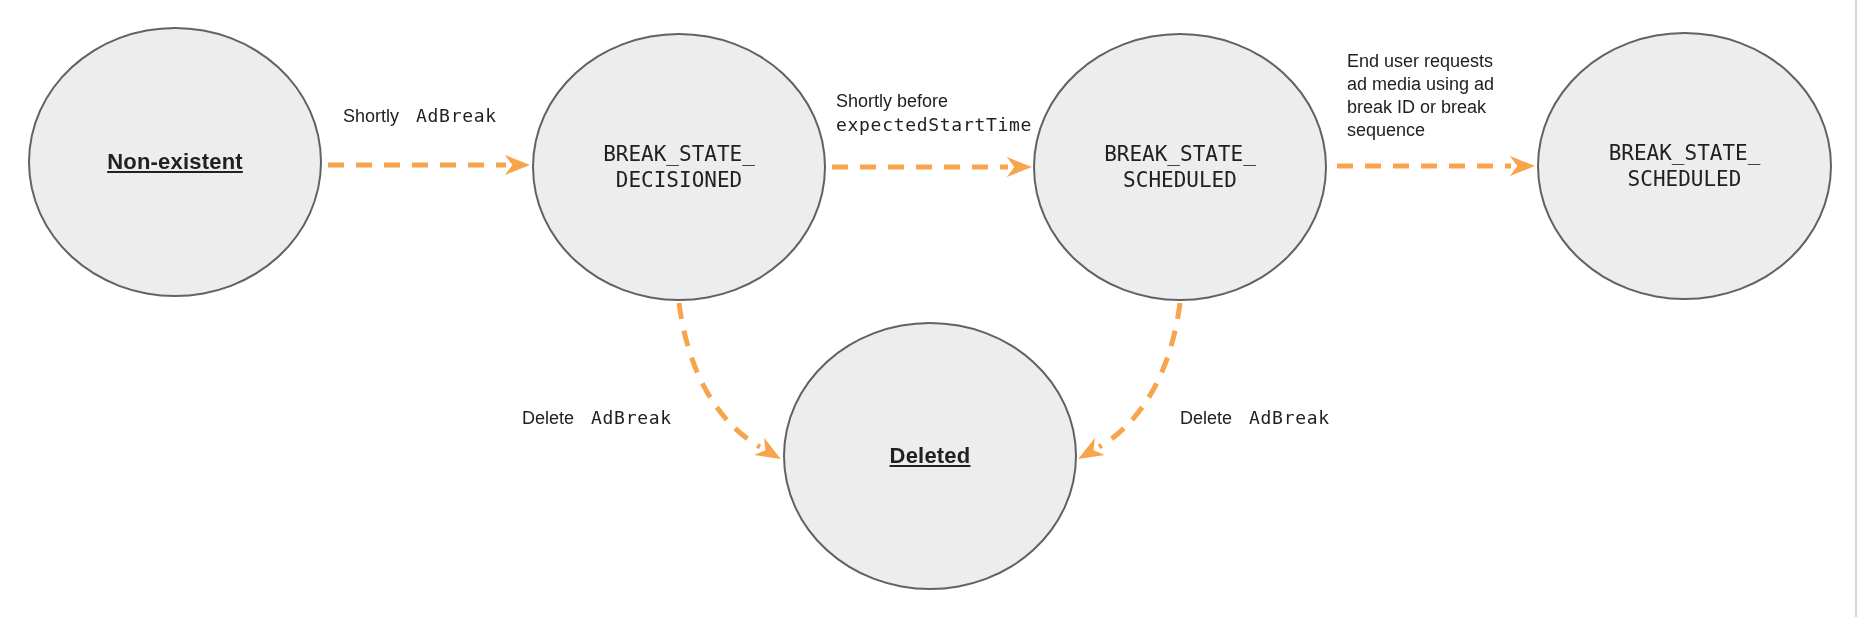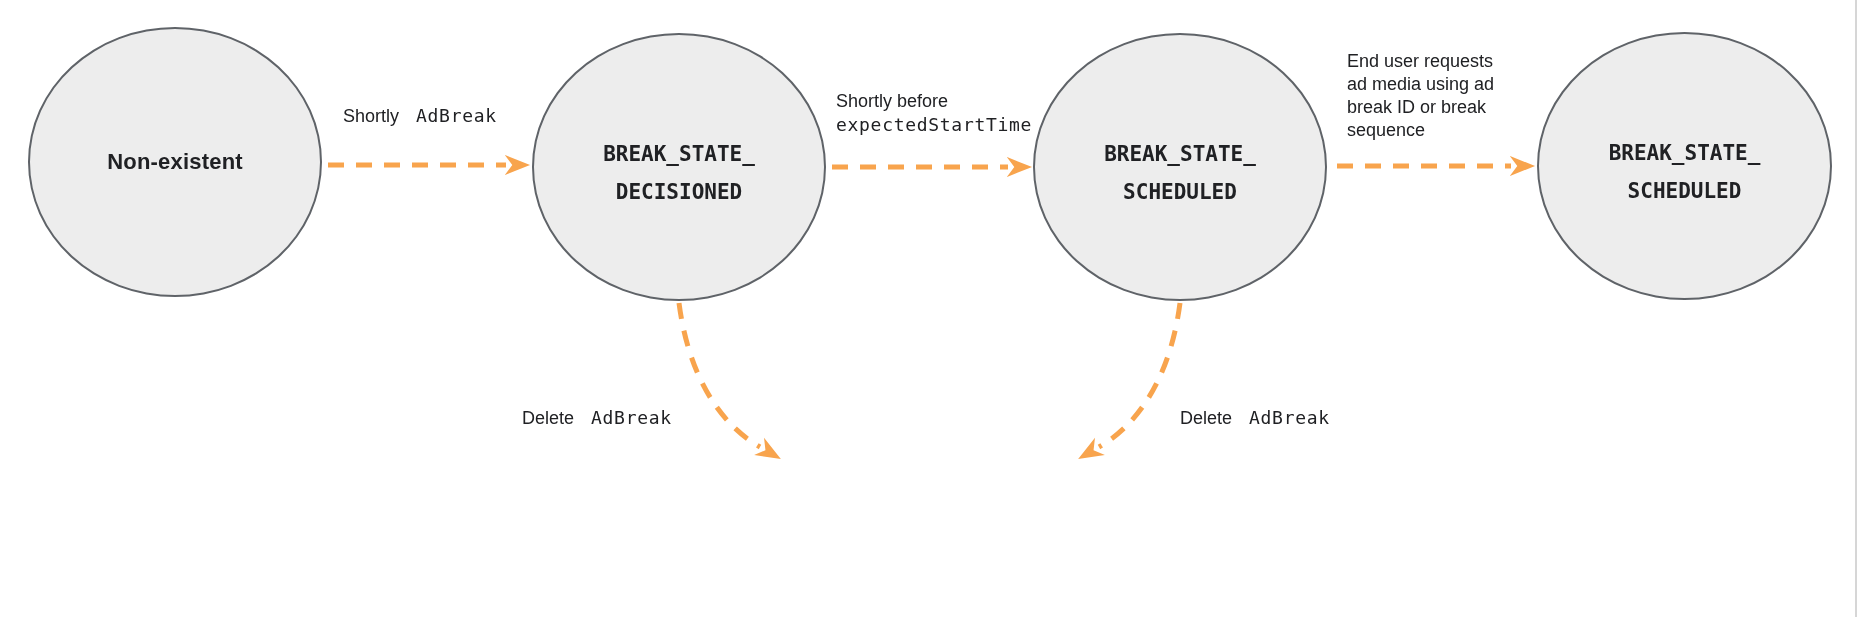--- a/index.html
+++ b/index.html
@@ -35,29 +35,29 @@
     flex-direction:column;
     align-items:center;
     justify-content:center;
     text-align:center;
     box-sizing:border-box;
   }
   .node .label-sans{
     font-weight:700;
     font-size:22px;
     letter-spacing:.2px;
+    text-decoration:underline;
   }
   .node .label-mono{
     font-family:"DejaVu Sans Mono",monospace;
-    font-weight:700;
+    font-weight:400;
     font-size:21px;
     line-height:26px;
     letter-spacing:0;
     white-space:pre;
-    margin-top:12px;
   }
   .edge-label{
     position:absolute;
     font-size:18px;
     line-height:23px;
     white-space:nowrap;
   }
   .edge-label .code{
     font-family:"DejaVu Sans Mono",monospace;
     font-size:18px;
@@ -116,20 +116,23 @@
   <div class="node" id="node-decisioned">
     <span class="label-mono">BREAK_STATE_</span>
     <span class="label-mono">SCHEDULED</span>
   </div>
 
   <div class="node" id="node-complete">
     <span class="label-mono">BREAK_STATE_</span>
     <span class="label-mono">SCHEDULED</span>
   </div>
 
+  <div class="node" id="node-deleted">
+    <span class="label-sans">Deleted</span>
+  </div>
 
   <div class="edge-label" id="label-create">
     <span>Shortly</span><span class="code">AdBreak</span>
   </div>
 
   <div class="edge-label" id="label-end-user">
     <div>End user requests</div>
     <div>ad media using ad</div>
     <div>break ID or break</div>
     <div>sequence</div>

